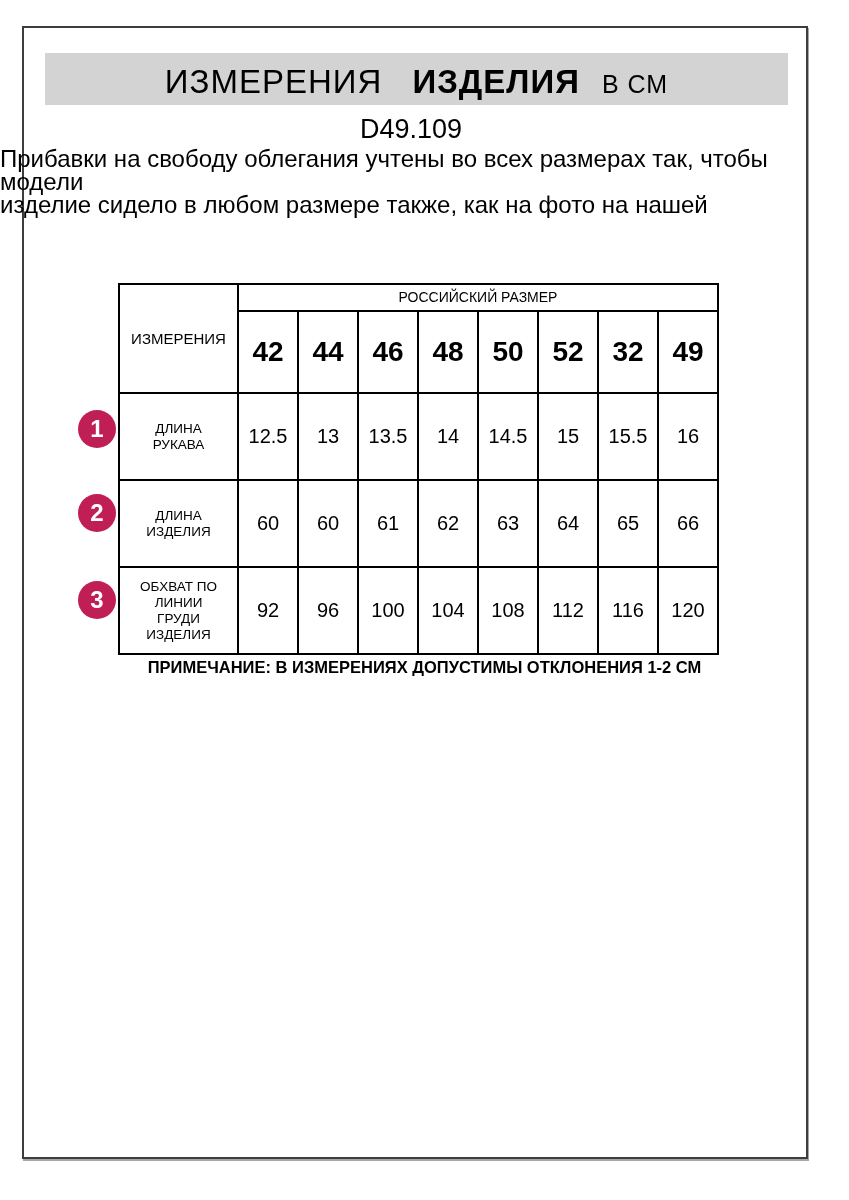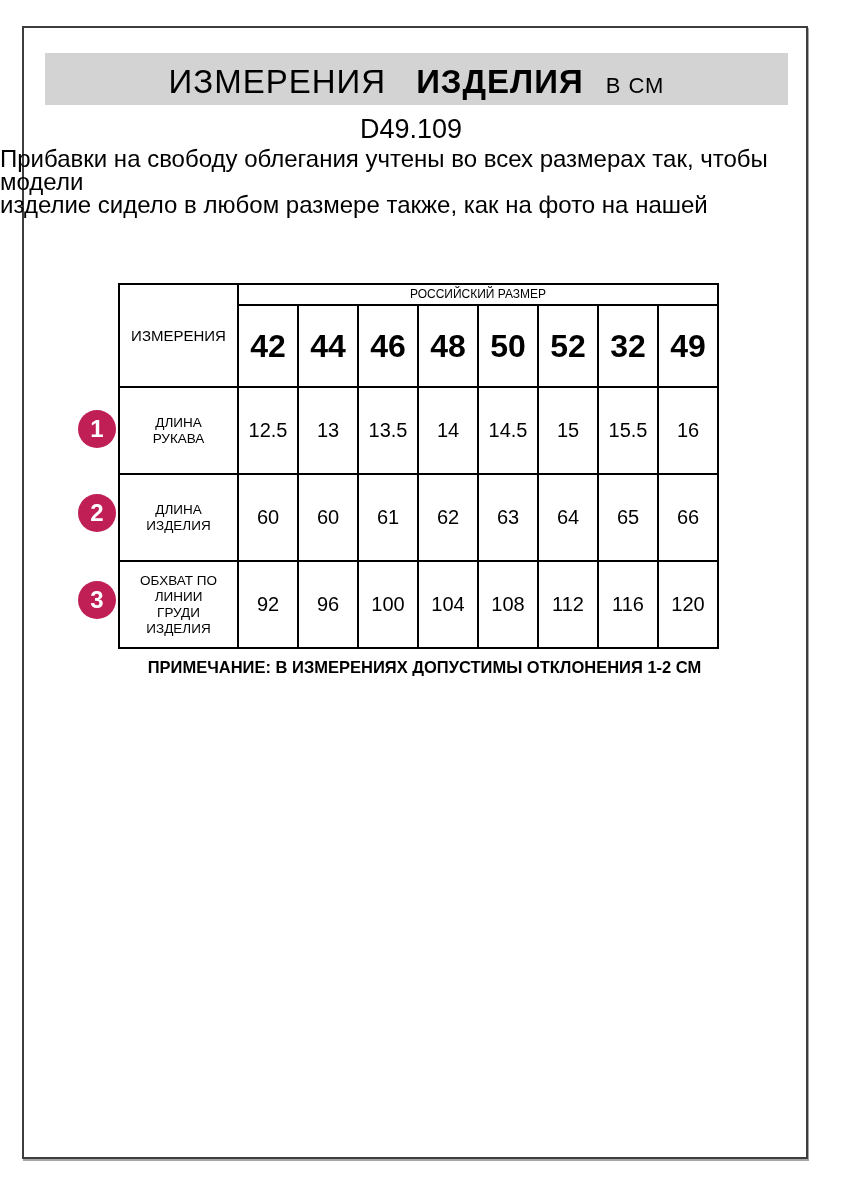--- a/index.html
+++ b/index.html
@@ -34,21 +34,21 @@
     font-weight: 400;
     letter-spacing: 1px;
   }
   .title-emphasis {
     font-size: 33px;
     font-weight: 700;
     letter-spacing: 1px;
     margin-left: 30px;
   }
   .title-unit {
-    font-size: 22px;
+    font-size: 25px;
     font-weight: 400;
     letter-spacing: 1px;
     margin-left: 22px;
   }
   .article-number {
     position: absolute;
     left: 0; top: 114px;
     width: 822px;
     text-align: center;
     font-size: 27px;
@@ -76,30 +76,30 @@
     text-align: center;
     vertical-align: middle;
     overflow: hidden;
   }
   .corner-header {
     width: 119px;
     font-size: 15px;
     font-weight: 400;
   }
   .group-header {
-    height: 21px;
-    font-size: 12px;
+    height: 27px;
+    font-size: 14px;
     font-weight: 400;
     padding: 0;
     line-height: 15px;
   }
   .size-cell {
     width: 60px;
     height: 82px;
-    font-size: 32px;
+    font-size: 28px;
     font-weight: 700;
   }
   .data-row td { height: 87px; }
   .row-label {
     font-size: 13.5px;
     line-height: 16px;
     font-weight: 400;
     padding: 0 20px;
   }
   .row-label span { display: block; }

